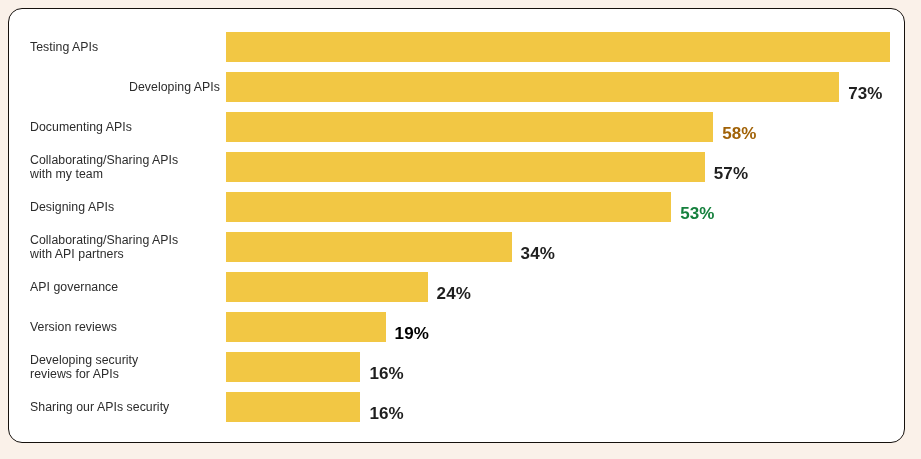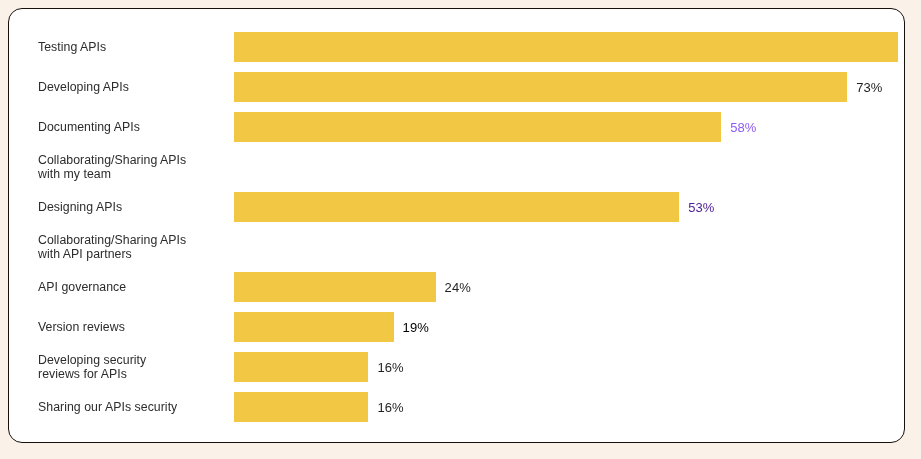--- a/index.html
+++ b/index.html
@@ -33,21 +33,20 @@
     top: 0;
     right: 0;
     bottom: 0;
   }
 
   .bar-row {
     position: absolute;
     left: 0;
     width: 100%;
     height: 40px;
-    margin-left: 8px;
   }
 
   .row-label {
     position: absolute;
     left: 21px;
     top: 0;
     width: 190px;
     height: 40px;
     display: flex;
     flex-direction: column;
@@ -70,70 +69,78 @@
   .bar-fill {
     position: absolute;
     left: 0;
     top: 0;
     height: 30px;
     background: #f2c744;
   }
 
   .bar-value {
     position: absolute;
-    top: 0;
+    top: 7px;
     height: 30px;
     display: flex;
     align-items: center;
-    font-size: 13px;
-    font-weight: normal;
+    font-size: 17px;
+    font-weight: bold;
     color: #1f1f1f;
     white-space: nowrap;
     letter-spacing: 0.1px;
   }
 </style>
 </head>
 <body>
 
 <div id="chart-card">
   <div id="plot-area">
       <div class="bar-row" style="top: 18px;">
         <div class="row-label">Testing APIs</div>
         <div class="bar-track">
           <div class="bar-fill" style="width: 663.6px; background: rgb(242, 199, 68);"></div>
         </div>
       </div>
-      <div class="bar-row" style="top: 58px;">
+      <div class="bar-row" style="top: 58px; text-align: right;">
         <div class="row-label">Developing APIs</div>
         <div class="bar-track">
           <div class="bar-fill" style="width: 613.2px; background: rgb(242, 199, 68);"></div>
           <div class="bar-value" style="left: 622.2px; color: rgb(31, 31, 31);">73%</div>
         </div>
       </div>
       <div class="bar-row" style="top: 98px;">
         <div class="row-label">Documenting APIs</div>
         <div class="bar-track">
           <div class="bar-fill" style="width: 487.2px; background: rgb(242, 199, 68);"></div>
-          <div class="bar-value" style="left: 496.2px; color: #8b5cf6;">58%</div>
+          <div class="bar-value" style="left: 496.2px; color: #a16207;">58%</div>
         </div>
       </div>
       <div class="bar-row" style="top: 138px;">
         <div class="row-label">Collaborating/Sharing APIs
 with my team</div>
+        <div class="bar-track">
+          <div class="bar-fill" style="width: 478.8px; background: rgb(242, 199, 68);"></div>
+          <div class="bar-value" style="left: 487.8px; color: rgb(31, 31, 31);">57%</div>
+        </div>
       </div>
       <div class="bar-row" style="top: 178px;">
         <div class="row-label">Designing APIs</div>
         <div class="bar-track">
           <div class="bar-fill" style="width: 445.2px; background: rgb(242, 199, 68);"></div>
-          <div class="bar-value" style="left: 454.2px; color: #4c1d95;">53%</div>
+          <div class="bar-value" style="left: 454.2px; color: #15803d;">53%</div>
         </div>
       </div>
       <div class="bar-row" style="top: 218px;">
         <div class="row-label">Collaborating/Sharing APIs
 with API partners</div>
+        <div class="bar-track">
+          <div class="bar-fill" style="width: 285.6px; background: rgb(242, 199, 68);"></div>
+          <div class="bar-value" style="left: 294.6px; color: rgb(31, 31, 31);">34%</div>
+        </div>
       </div>
       <div class="bar-row" style="top: 258px;">
         <div class="row-label">API governance</div>
         <div class="bar-track">
           <div class="bar-fill" style="width: 201.6px; background: rgb(242, 199, 68);"></div>
           <div class="bar-value" style="left: 210.6px; color: rgb(31, 31, 31);">24%</div>
         </div>
       </div>
       <div class="bar-row" style="top: 298px;">
         <div class="row-label">Version reviews</div>

